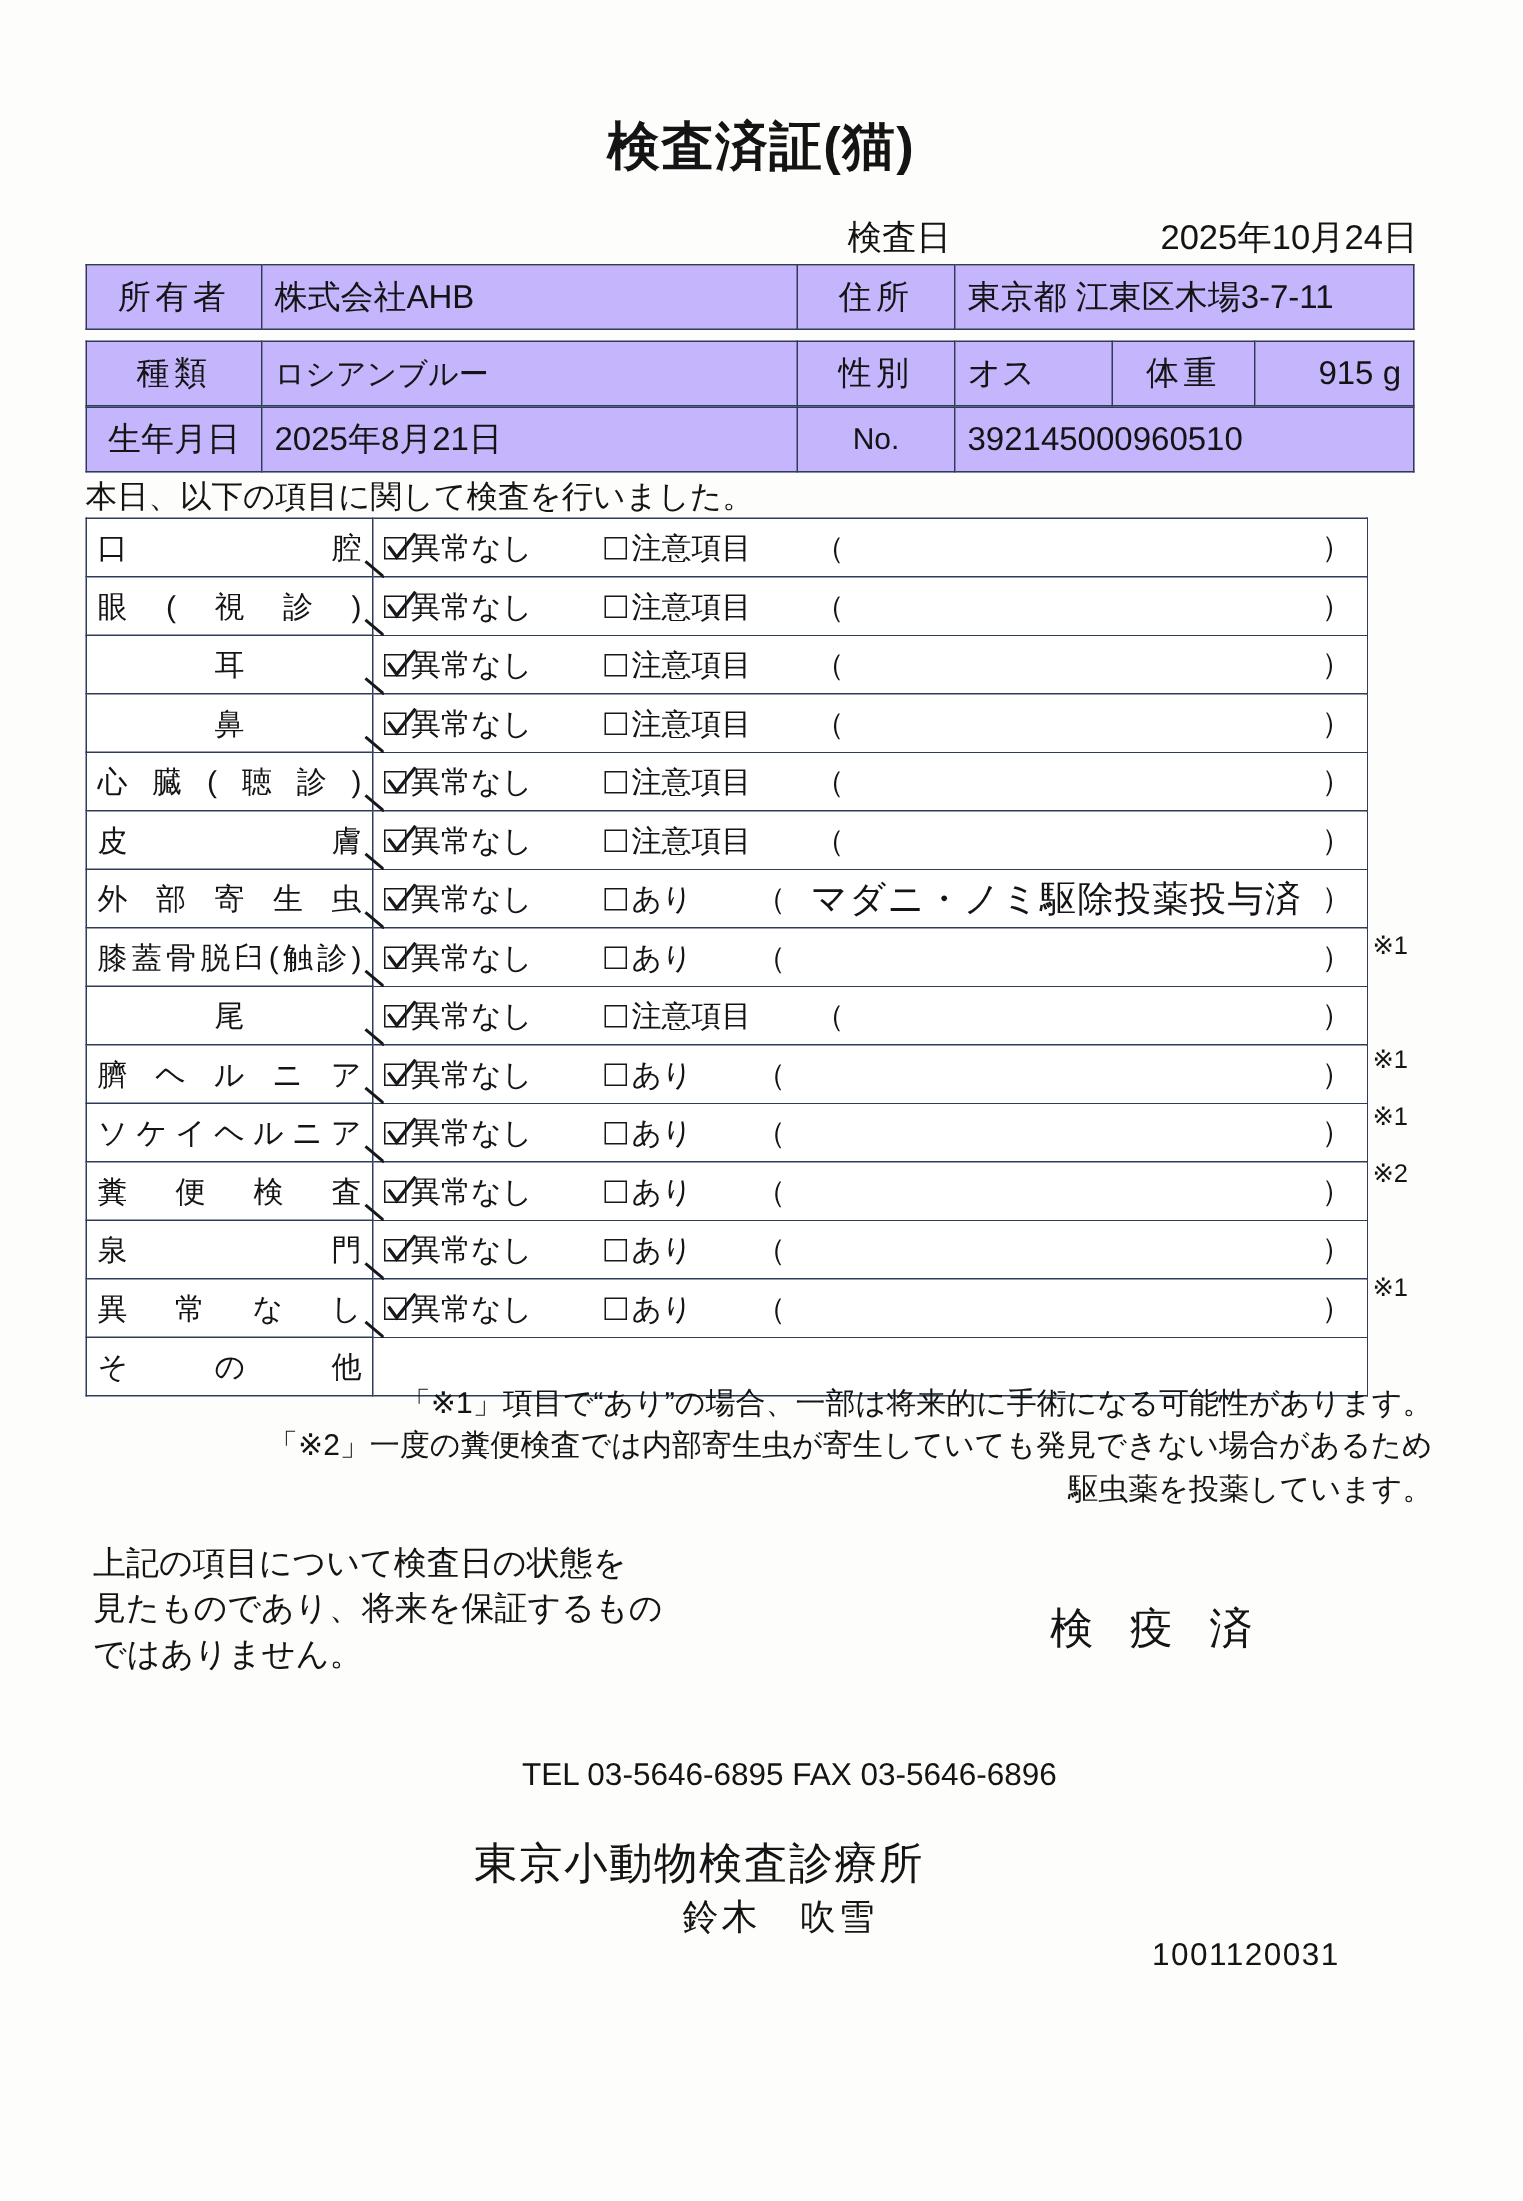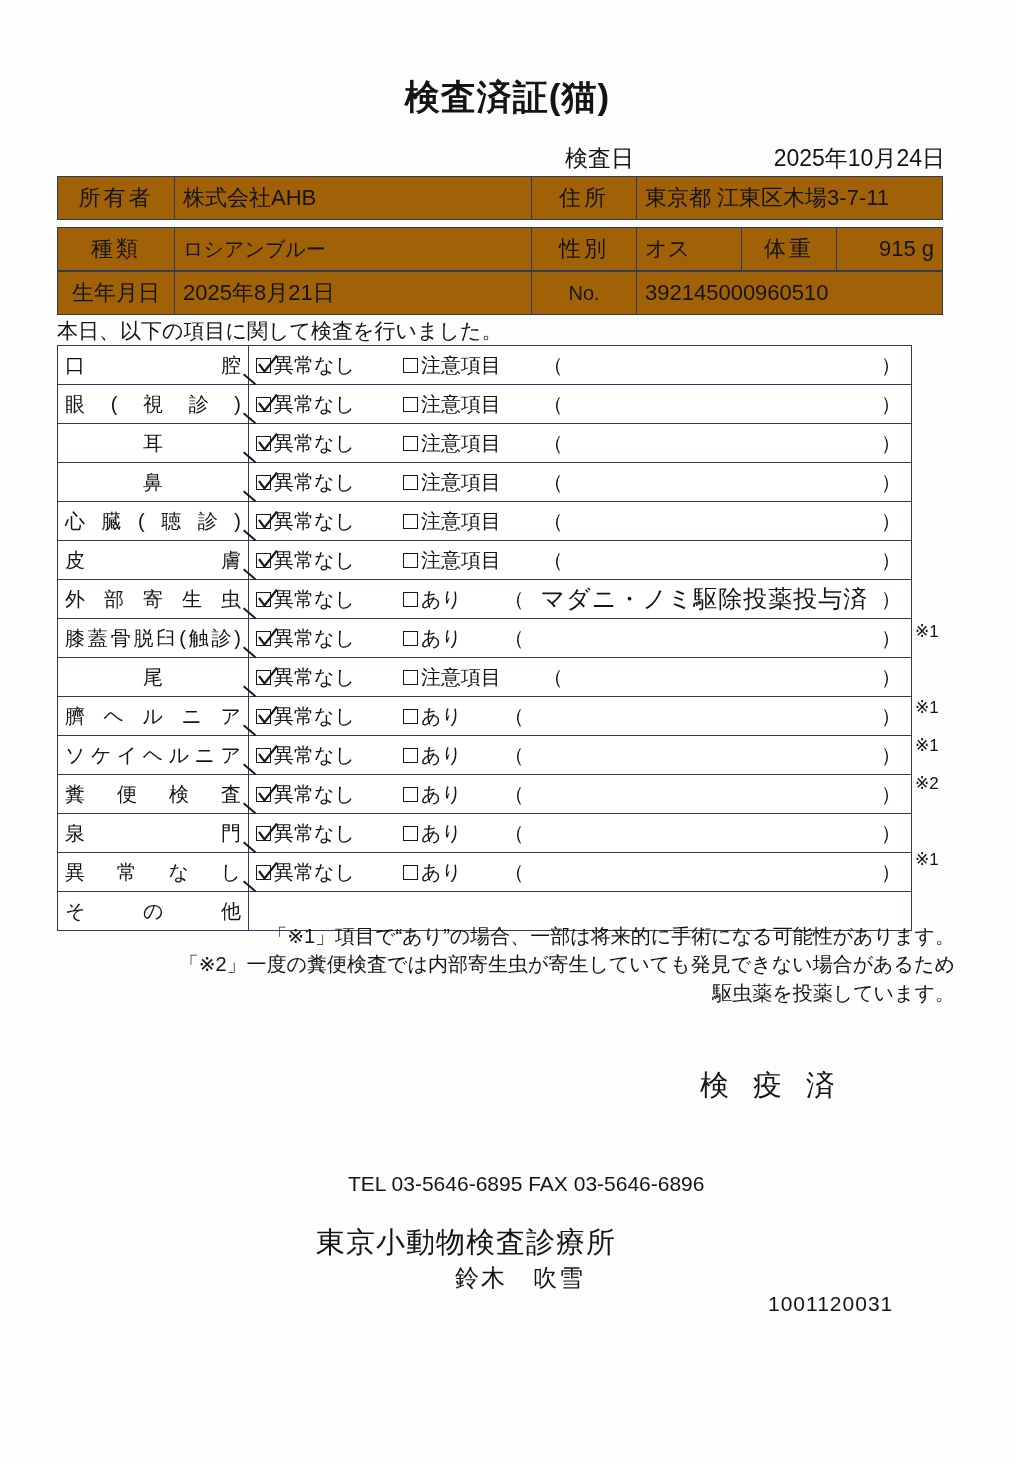--- a/index.html
+++ b/index.html
@@ -52,21 +52,21 @@
     width: 886px;
     border-collapse: collapse;
     table-layout: fixed;
   }
   .info-table td {
     border: 1.6px solid #2e3c5a;
     height: 42px;
     font-size: 22px;
     padding: 0 8px;
     vertical-align: middle;
-    background: #a16207;
+    background: #c4b5fd;
   }
   .lbl {
     text-align: center;
     letter-spacing: 3px;
   }
   .val { text-align: left; }
   .val-right { text-align: right; padding-right: 14px; }
 
   #owner-table { top: 176px; }
   #breed-table { top: 227px; }
@@ -613,20 +613,25 @@
         </tr>
       </tbody>
   </table>
 
   <div class="footnotes">
     <div>「※1」項目で“あり”の場合、一部は将来的に手術になる可能性があります。</div>
     <div>「※2」一度の糞便検査では内部寄生虫が寄生していても発見できない場合があるため</div>
     <div class="fn-indent">駆虫薬を投薬しています。</div>
   </div>
 
+  <div class="disclaimer">
+    <div>上記の項目について検査日の状態を</div>
+    <div>見たものであり、将来を保証するもの</div>
+    <div>ではありません。</div>
+  </div>
 
   <div class="stamp">検 疫 済</div>
 
   <div class="addr-line" id="addr-tel">TEL 03-5646-6895  FAX 03-5646-6896</div>
 
   <div class="clinic-name">東京小動物検査診療所</div>
   <div class="doctor-name">鈴木　吹雪</div>
   <div class="ref-number">1001120031</div>
 
 <div class="mark-cell" style="top: 621px;">※1</div>

